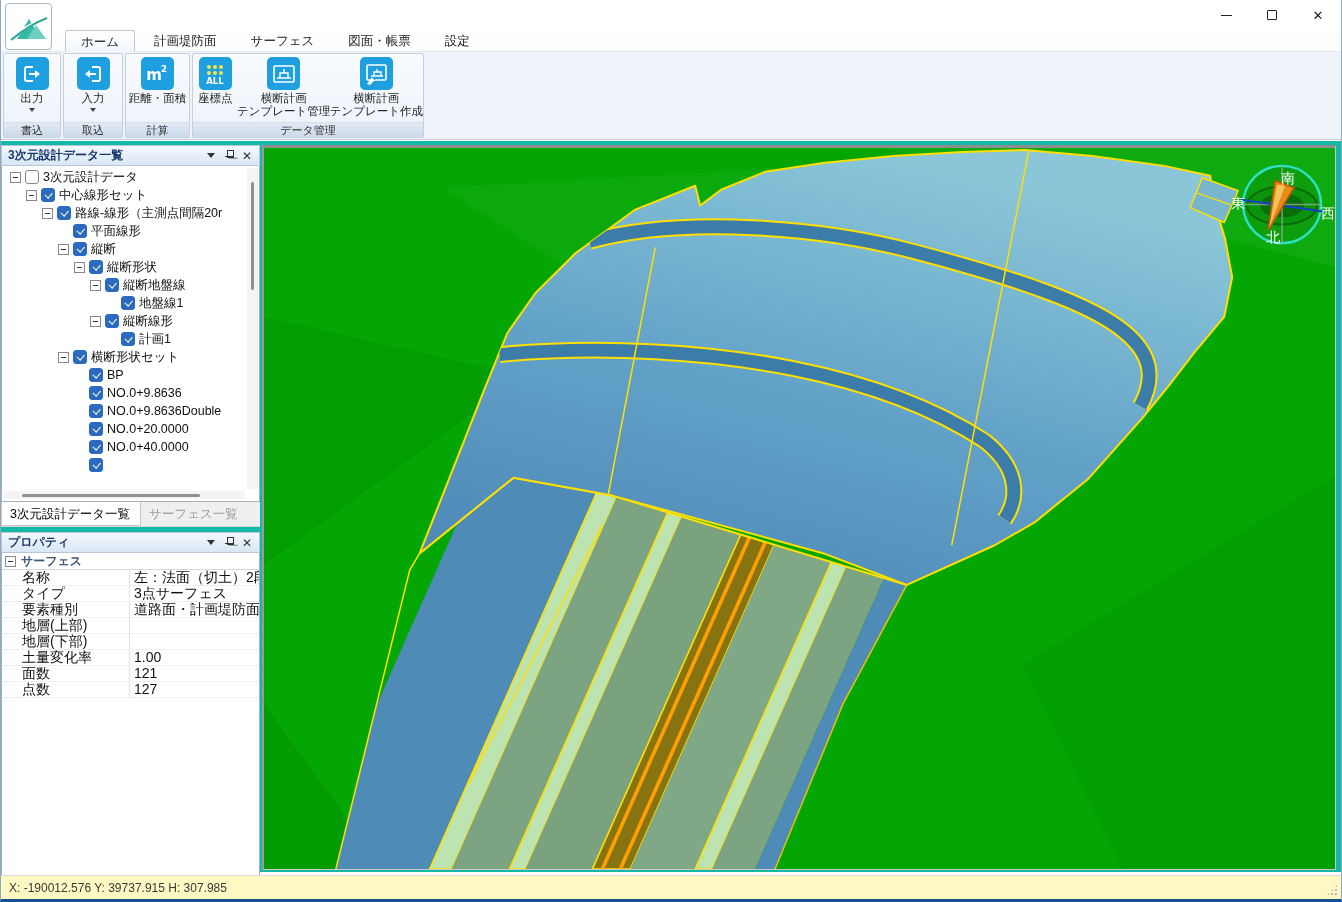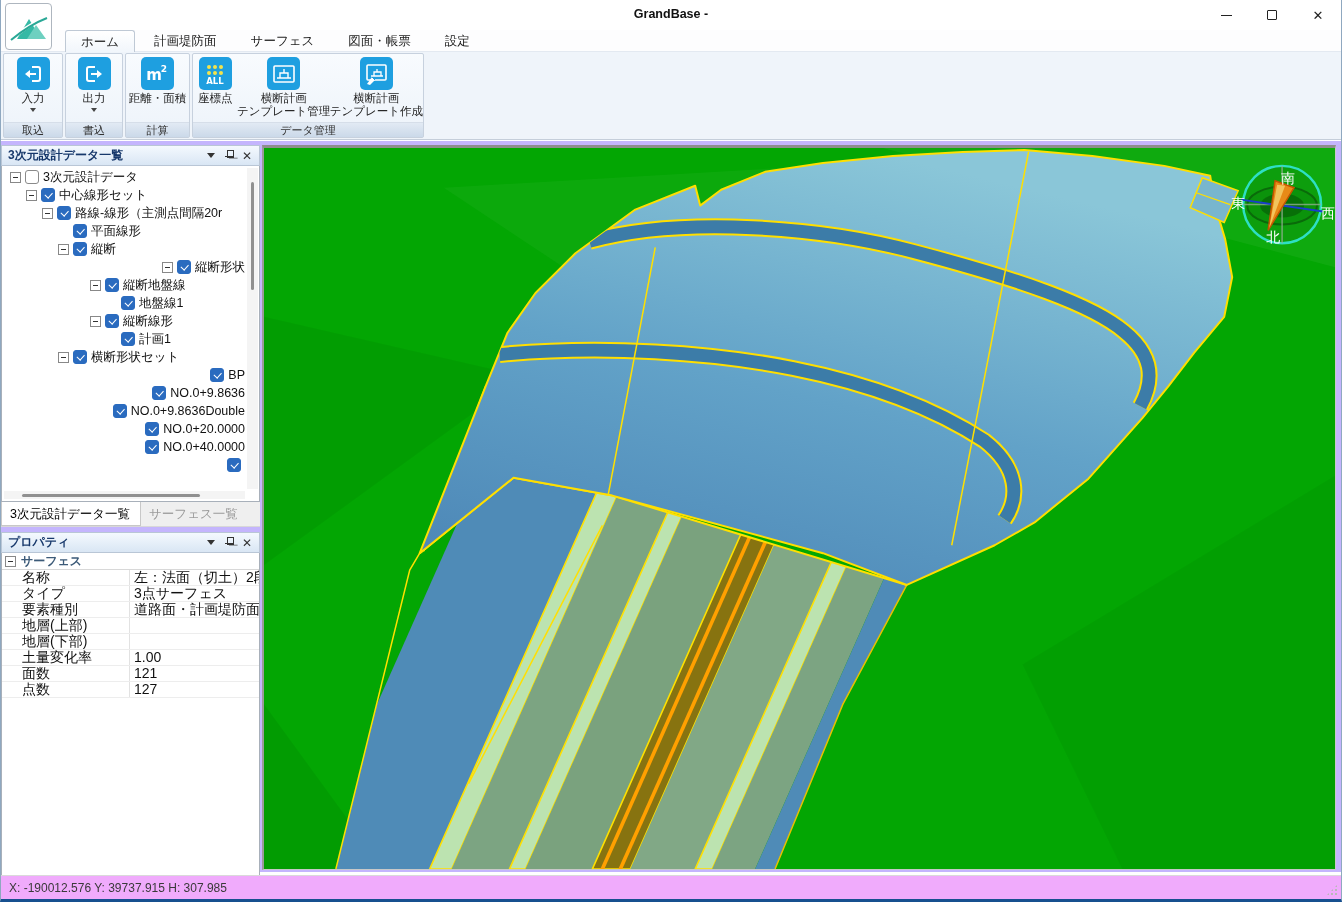--- a/index.html
+++ b/index.html
@@ -30,21 +30,21 @@
   .rgroup { position:relative; height:85px; border:1px solid #C7D1DE; background:linear-gradient(#F8FBFE,#EDF3FA); margin-right:2px; border-radius:2px; display:flex; justify-content:center; }
   .rgroup-label { position:absolute; left:0; right:0; bottom:0; height:15px; font-size:11px; color:#333; text-align:center;
                   background:linear-gradient(#E2EAF4,#CBD9E9); border-top:1px solid #D6DEE9; line-height:14px; }
   .bigbtn { width:58px; display:flex; flex-direction:column; align-items:center; padding-top:3px; }
   .bigbtn .ic { width:33px; height:33px; background:#1E9FE0; border-radius:5px; display:flex; align-items:center; justify-content:center; }
   .bigbtn .lbl { font-size:11.5px; color:#222; margin-top:2px; white-space:nowrap; line-height:13px; text-align:center;}
   .caret { width:0; height:0; border-left:3.5px solid transparent; border-right:3.5px solid transparent; border-top:4px solid #444; margin-top:3px; }
   .g1 { width:60px; } .g2 { width:58px; } .g3 { width:65px; } .g4 { width:232px; }
 
   
-  .main { position:absolute; top:141px; left:0; right:0; bottom:27px; background:#c4b5fd; }
+  .main { position:absolute; top:141px; left:0; right:0; bottom:27px; background:#14b8a6; }
 
   
   .leftcol { position:absolute; left:0; top:4px; width:259px; bottom:0; }
   .panelhdr { height:21px; background:linear-gradient(#F4F9FE,#D9E6F4); border:1px solid #B9C6D6; display:flex; align-items:center; padding:0 4px 0 6px; }
   .panelhdr .t { font-size:12px; font-weight:bold; color:#17386B; flex:1; white-space:nowrap; overflow:hidden;}
   .hbtn { width:16px; height:16px; display:flex; align-items:center; justify-content:center; margin-left:2px; color:#333;}
   .tri-down { width:0; height:0; border-left:4px solid transparent; border-right:4px solid transparent; border-top:5px solid #333; }
   .pin { position:relative; width:9px; height:11px; }
   .pin:before { content:""; position:absolute; left:2px; top:0; width:5px; height:6px; border:1.3px solid #333; }
   .pin:after { content:""; position:absolute; left:0px; top:6px; width:9px; height:1.4px; background:#333; box-shadow:3.8px 1.6px 0 -0.2px #333; }
@@ -54,21 +54,21 @@
   .treebody { position:absolute; left:2px; top:2px; right:14px; bottom:12px; overflow:hidden; }
   .trow { height:18px; display:flex; align-items:center; font-size:12.5px; color:#111; white-space:nowrap; }
   .exp { width:11px; height:11px; border:1px solid #888; background:#fff; position:relative; flex:none; margin-right:4px; }
   .exp:after { content:""; position:absolute; left:2px; top:4.4px; width:5px; height:1.2px; background:#333; }
   .noexp { width:15px; flex:none; }
   .cb { width:14px; height:14px; border-radius:3px; flex:none; margin-right:4px; position:relative; }
   .cb.on { background:#2A6BBF; border:1px solid #2A6BBF; }
   .cb.on:after { content:""; position:absolute; left:3px; top:3px; width:6px; height:3.5px; border-left:1.8px solid #fff; border-bottom:1.8px solid #fff; transform:rotate(-48deg); }
   .cb.off { background:#fff; border:1px solid #8A8A8A; }
   .ind0{padding-left:6px;} .ind1{padding-left:22px;} .ind2{padding-left:38px;} .ind3{padding-left:54px;}
-  .ind4{padding-left:70px;justify-content:flex-end;} .ind5{padding-left:86px;} .ind6{padding-left:102px;}
+  .ind4{padding-left:70px;} .ind5{padding-left:86px;} .ind6{padding-left:102px;}
   .vscroll { position:absolute; right:1px; top:2px; width:11px; bottom:12px; background:#F4F4F4; }
   .vthumb { position:absolute; left:4px; top:14px; width:3px; height:108px; background:#909090; border-radius:2px;}
   .hscroll { position:absolute; left:2px; right:14px; bottom:2px; height:8px; background:#F4F4F4; }
   .hthumb { position:absolute; left:18px; top:3px; width:178px; height:3px; background:#909090; border-radius:2px;}
 
   .paneltabs { height:25px; display:flex; background:#EFEFEF; border-bottom:1px solid #D8D8D8;}
   .ptab { padding:4px 10px 0 8px; font-size:12.5px; white-space:nowrap; }
   .ptab.active { background:#FFFFFF; color:#000; border:1px solid #C8C8C8; border-top:none; }
   .ptab.inactive { color:#9A9A9A; }
 
@@ -79,32 +79,31 @@
   .prow .pv { flex:1; padding-left:4px; color:#111; white-space:nowrap; overflow:hidden; line-height:15px;}
   .pgroup { display:flex; align-items:center; height:17px; font-size:12px; font-weight:bold; color:#3C5A78; border-bottom:1px solid #D8D8D8; padding-left:3px;}
   .pgroup .exp { margin-right:5px; }
 
   
   .viewport { position:absolute; left:261px; top:4px; right:5px; bottom:2px; background:#03A603;
               border-top:3px solid #8E8E8E; border-left:2px solid #9A9A9A; border-right:1px solid #C8C8C8; border-bottom:1px solid #C8C8C8;}
   .viewport svg { display:block; width:100%; height:100%; }
 
   
-  .statusbar { position:absolute; left:0; right:0; bottom:0; height:24px; background:#f0abfc; border-top:1px solid #DADADA; }
+  .statusbar { position:absolute; left:0; right:0; bottom:0; height:24px; background:#fef9c3; border-top:1px solid #DADADA; }
   .statustext { position:absolute; left:8px; top:5px; font-size:12px; color:#3A3A3A; }
   .grip { position:absolute; right:3px; bottom:3px; width:12px; height:12px;
           background-image:radial-gradient(#B9B9B9 35%, transparent 36%); background-size:4px 4px; clip-path:polygon(100% 0,100% 100%,0 100%); }
 </style>
 </head>
 <body>
 
 <div class="window">
 
   <div class="titlebar">
-    <div class="title">GrandBase -</div>
     <div class="winbtns">
       <div class="winbtn">
           <div class="glyph-min"></div>
         </div>
       <div class="winbtn">
           <div class="glyph-max"></div>
         </div>
       <div class="winbtn">
           <span class="glyph-close">✕</span>
         </div>
@@ -122,47 +121,47 @@
 
   <div class="tabstrip">
     <div class="rtab active">ホーム</div>
     <div class="rtab">計画堤防面</div>
     <div class="rtab">サーフェス</div>
     <div class="rtab">図面・帳票</div>
     <div class="rtab">設定</div>
   </div>
 
   <div class="ribbon">
+    <div class="rgroup g2">
+      <div class="bigbtn">
+        <div class="ic">
+          <svg width="24" height="24" viewBox="0 0 24 24">
+              <path d="M13,5 h-6 a2,2 0 0 0 -2,2 v10 a2,2 0 0 0 2,2 h6" fill="none" stroke="#fff" stroke-width="2"></path>
+              <line x1="9" y1="12" x2="18" y2="12" stroke="#fff" stroke-width="2"></line>
+              <polygon points="20,12 15,8 15,16" fill="#fff"></polygon>
+            </svg>
+        </div>
+        <div class="lbl">出力</div>
+        <div class="caret"></div>
+      </div>
+      <div class="rgroup-label">書込</div>
+    </div>
     <div class="rgroup g1">
       <div class="bigbtn">
         <div class="ic">
           <svg width="24" height="24" viewBox="0 0 24 24">
               <path d="M11,5 h6 a2,2 0 0 1 2,2 v10 a2,2 0 0 1 -2,2 h-6" fill="none" stroke="#fff" stroke-width="2"></path>
               <line x1="15" y1="12" x2="6" y2="12" stroke="#fff" stroke-width="2"></line>
               <polygon points="4,12 9,8 9,16" fill="#fff"></polygon>
             </svg>
         </div>
         <div class="lbl">入力</div>
         <div class="caret"></div>
       </div>
       <div class="rgroup-label">取込</div>
-    </div>
-    <div class="rgroup g2">
-      <div class="bigbtn">
-        <div class="ic">
-          <svg width="24" height="24" viewBox="0 0 24 24">
-              <path d="M13,5 h-6 a2,2 0 0 0 -2,2 v10 a2,2 0 0 0 2,2 h6" fill="none" stroke="#fff" stroke-width="2"></path>
-              <line x1="9" y1="12" x2="18" y2="12" stroke="#fff" stroke-width="2"></line>
-              <polygon points="20,12 15,8 15,16" fill="#fff"></polygon>
-            </svg>
-        </div>
-        <div class="lbl">出力</div>
-        <div class="caret"></div>
-      </div>
-      <div class="rgroup-label">書込</div>
     </div>
     <div class="rgroup g3">
       <div class="bigbtn" style="width:64px">
         <div class="ic">
           <svg width="28" height="28" viewBox="0 0 28 28">
               <text x="10" y="20" font-size="15" font-weight="bold" fill="#fff" text-anchor="middle" font-family="'DejaVu Sans',sans-serif">m</text>
               <text x="20" y="12" font-size="9" font-weight="bold" fill="#fff" text-anchor="middle" font-family="'DejaVu Sans',sans-serif">2</text>
             </svg>
         </div>
         <div class="lbl">距離・面積</div>

